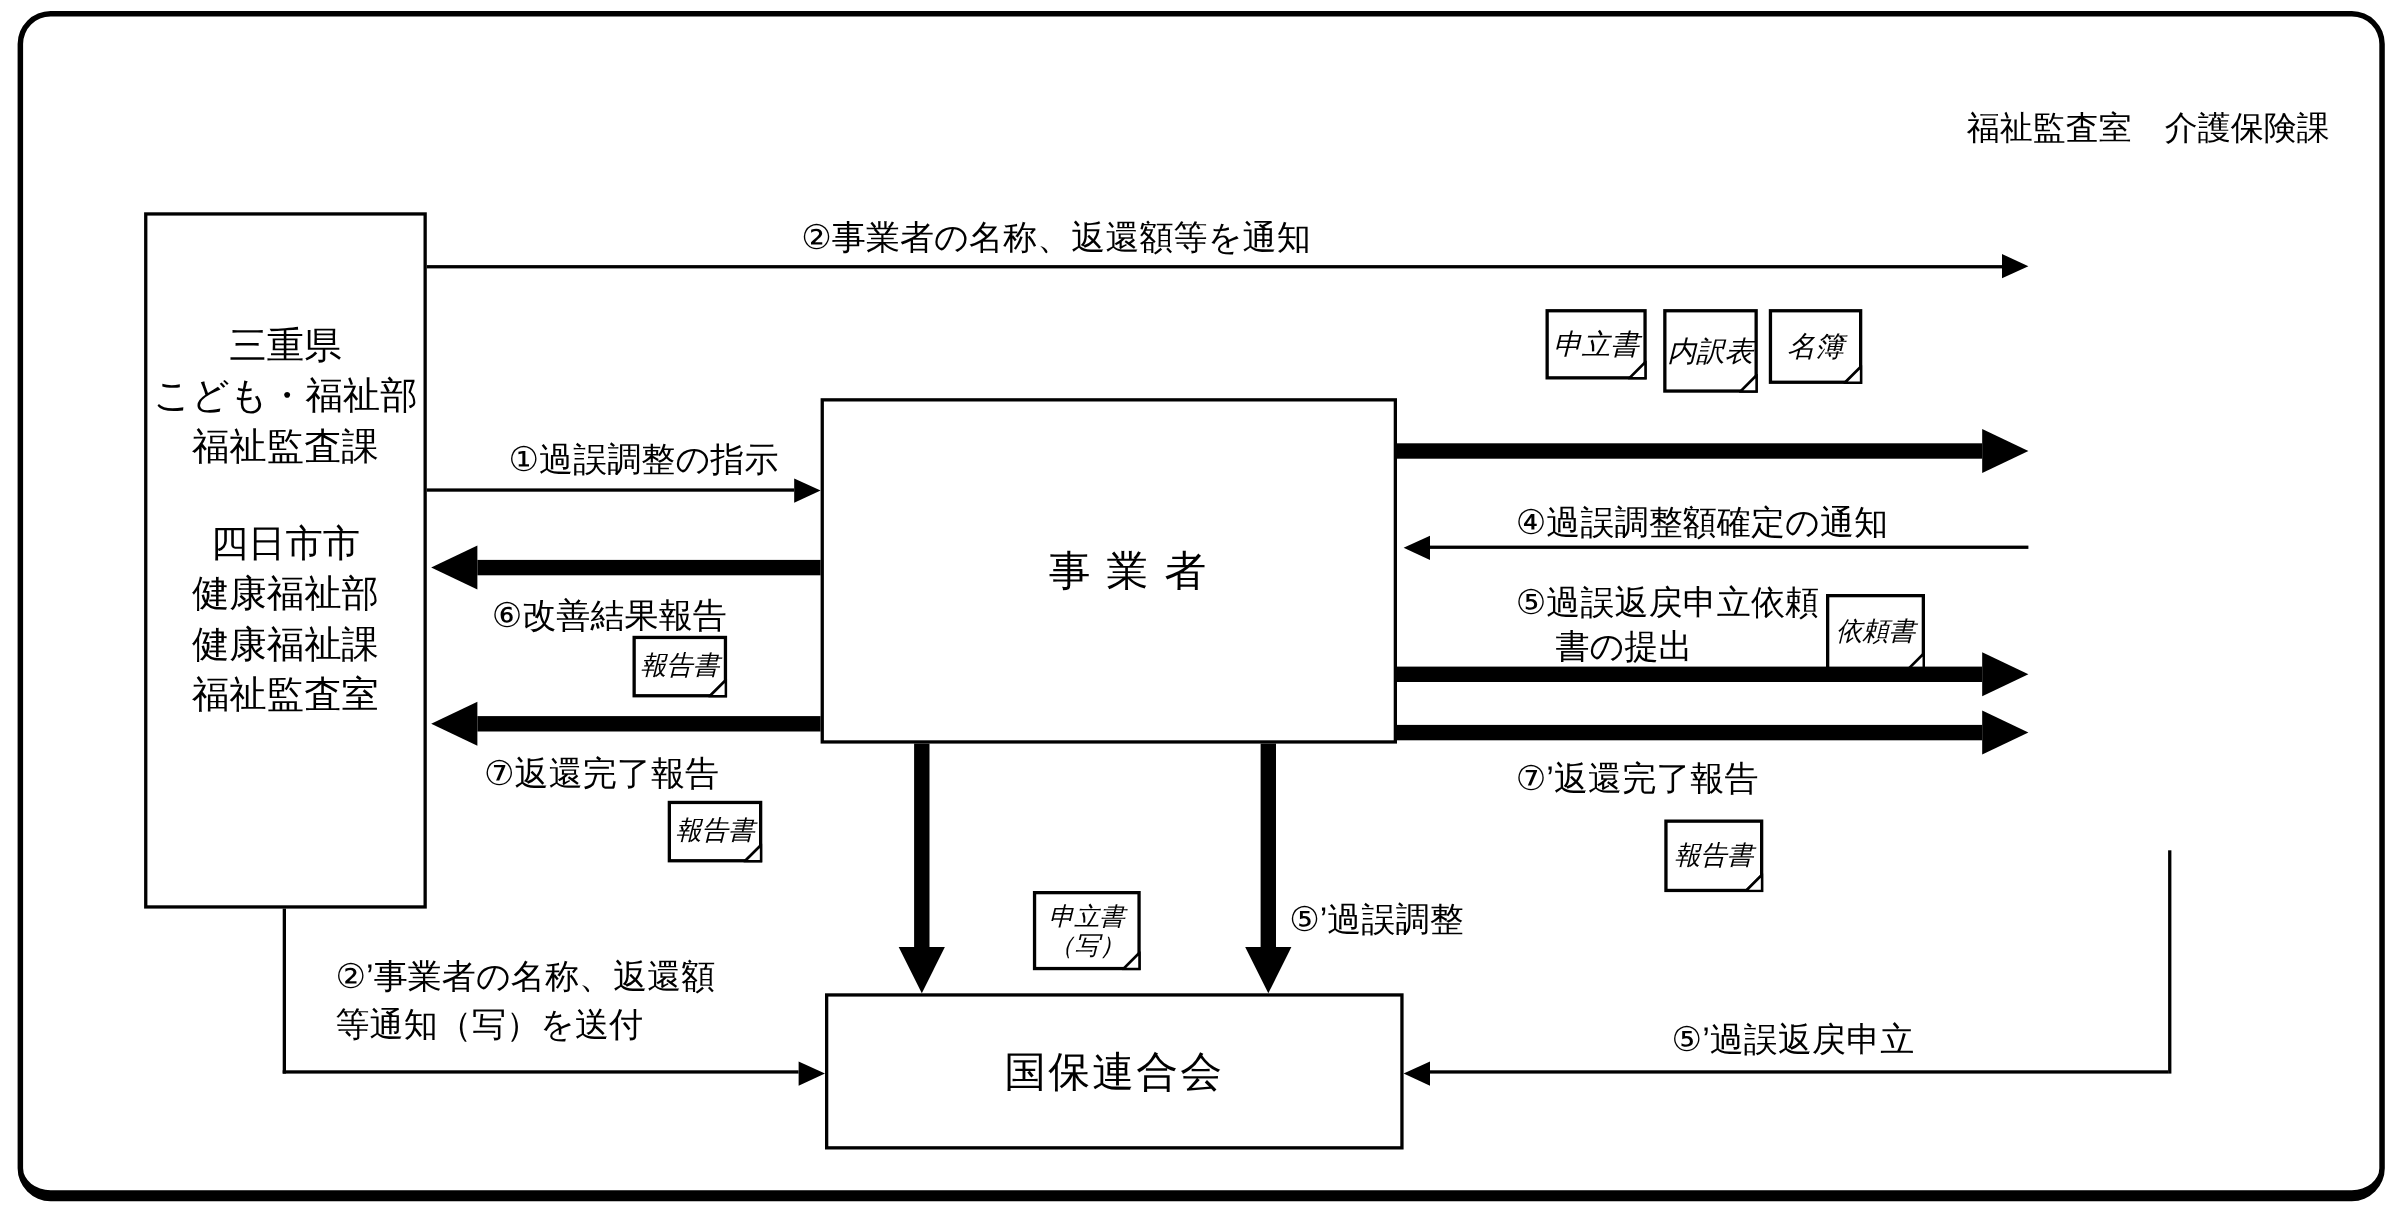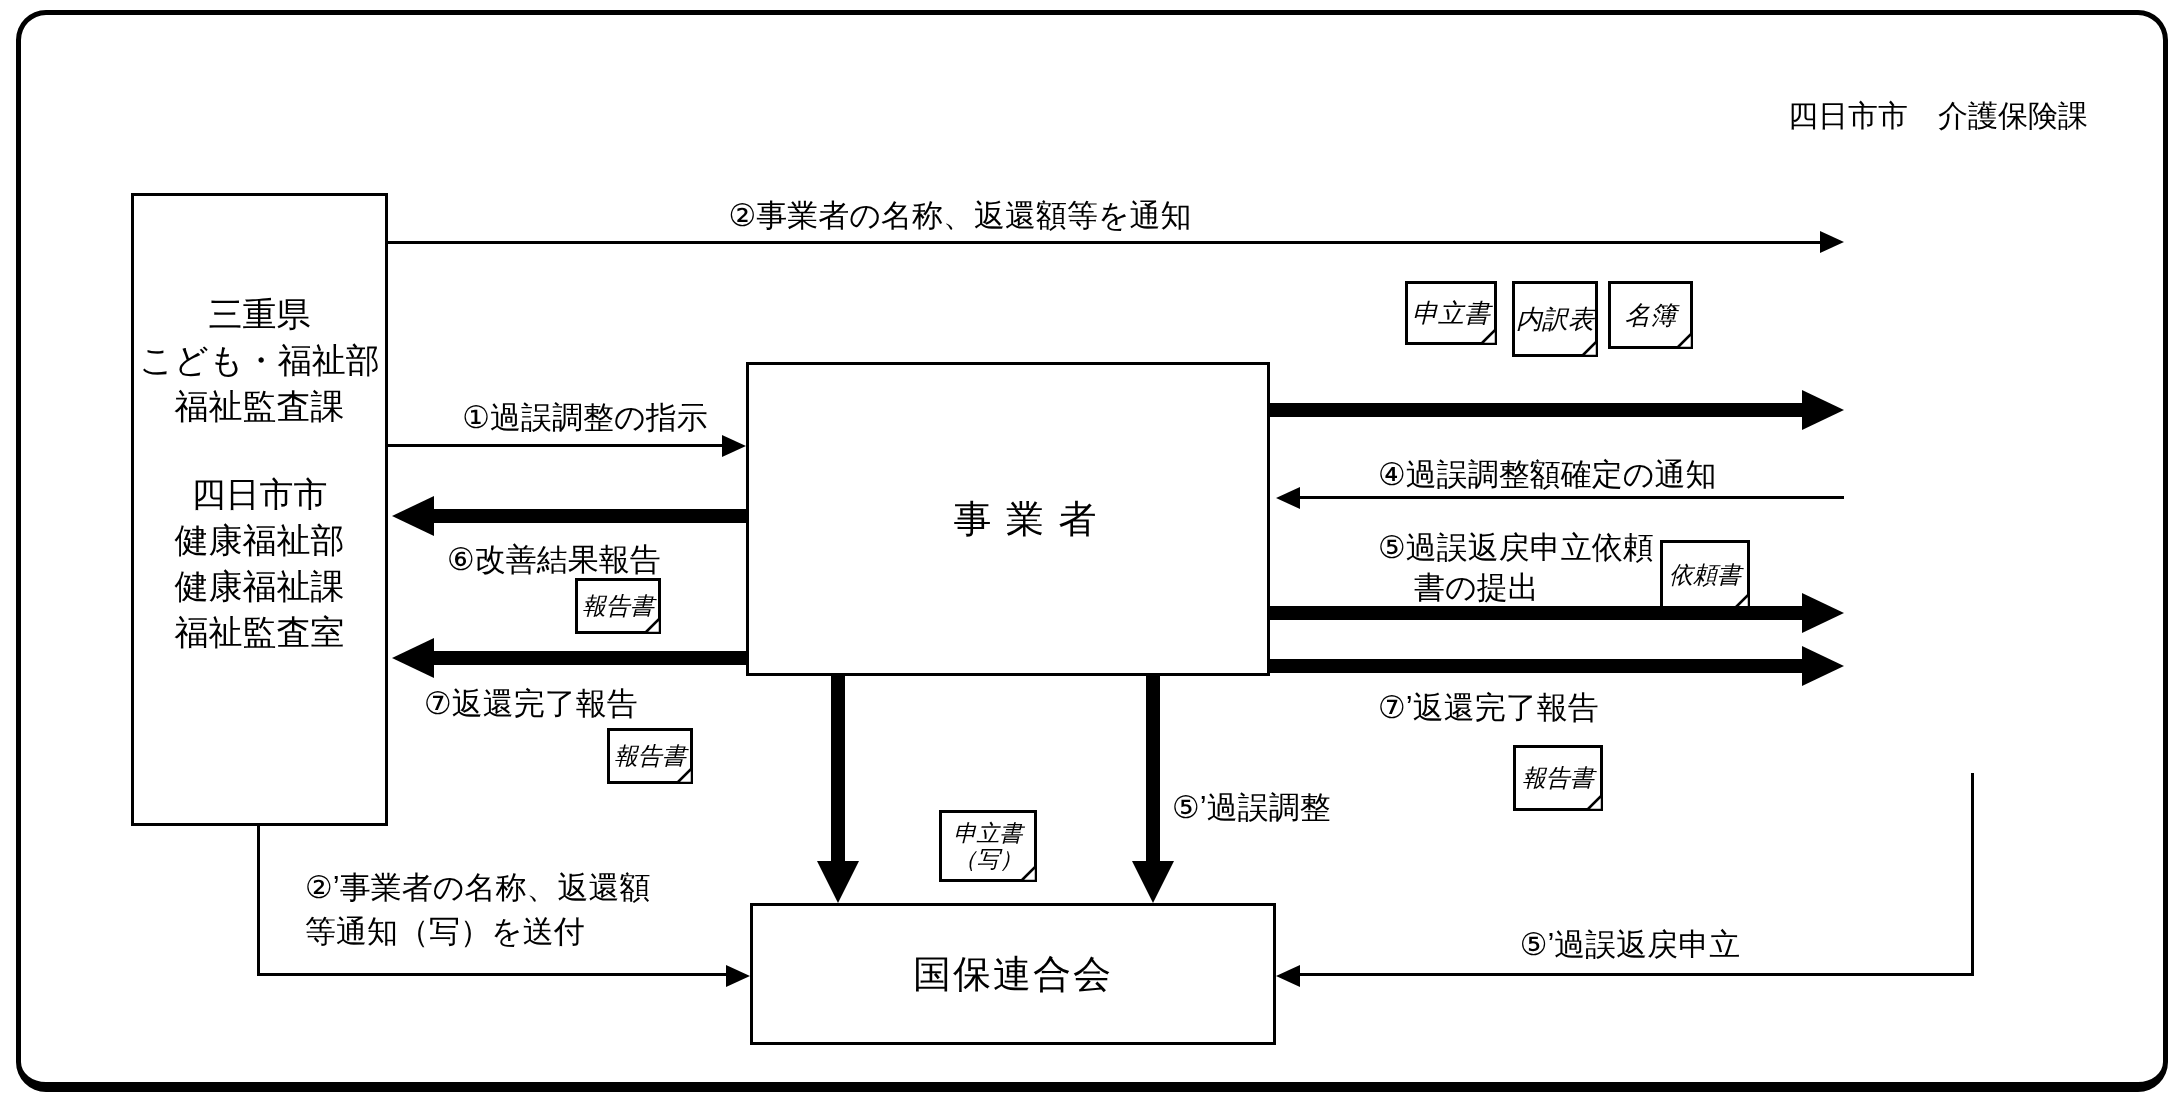--- a/index.html
+++ b/index.html
@@ -40,21 +40,21 @@
   .credit{font-size:30px;white-space:nowrap;}
   .indent2{padding-left:36px;}
 </style>
 </head>
 <body>
 
 <div id="canvas">
 
   <div class="abs border-frame"></div>
 
-  <div class="abs credit" style="left:1788px;top:96px;">四日市市　介護保険課</div>
+  <div class="abs credit" style="left:1788px;top:96px;">福祉監査室　介護保険課</div>
 
   <div class="abs node" style="left:131px;top:193px;width:257px;height:633px;">
     <div class="abs org-lines" style="top:95px;">
       <div>三重県</div>
       <div>こども・福祉部</div>
       <div>福祉監査課</div>
     </div>
     <div class="abs org-lines" style="top:275px;">
       <div>四日市市</div>
       <div>健康福祉部</div>
@@ -134,41 +134,41 @@
   <div class="abs lbl" style="left:447px;top:540px;">⑥改善結果報告</div>
   <div class="abs doc small" style="left:575px;top:578px;width:86px;height:56px;">
     <span>報告書</span>
     <svg class="fold" viewBox="0 0 17 17">
         <path d="M1 16 L16 1 L16 16 Z" fill="#fff" stroke="#000" stroke-width="2.5"></path>
       </svg>
   </div>
 
   <div class="abs th-l" style="left:392px;top:638px;"></div>
   <div class="abs bar" style="left:434px;top:651px;width:312px;height:14px;"></div>
-  <div class="abs lbl" style="left:424px;top:684px;">⑦返還完了報告</div>
+  <div class="abs lbl" style="left:440px;top:684px;">⑦返還完了報告</div>
   <div class="abs doc small" style="left:607px;top:728px;width:86px;height:56px;">
     <span>報告書</span>
     <svg class="fold" viewBox="0 0 17 17">
         <path d="M1 16 L16 1 L16 16 Z" fill="#fff" stroke="#000" stroke-width="2.5"></path>
       </svg>
   </div>
 
   <div class="abs bar" style="left:831px;top:676px;width:14px;height:189px;"></div>
   <div class="abs th-d" style="left:817px;top:861px;"></div>
   <div class="abs doc two-line flex-col" style="left:939px;top:810px;width:98px;height:72px;">
     <div>申立書</div>
     <div>（写）</div>
     <svg class="fold" viewBox="0 0 17 17">
         <path d="M1 16 L16 1 L16 16 Z" fill="#fff" stroke="#000" stroke-width="2.5"></path>
       </svg>
   </div>
 
   <div class="abs bar" style="left:1146px;top:676px;width:14px;height:189px;"></div>
   <div class="abs th-d" style="left:1132px;top:861px;"></div>
-  <div class="abs lbl" style="left:1172px;top:788px;text-align:center;">⑤’過誤調整</div>
+  <div class="abs lbl" style="left:1172px;top:816px;text-align:center;">⑤’過誤調整</div>
 
   <div class="abs bar" style="left:257px;top:826px;width:3px;height:150px;"></div>
   <div class="abs bar" style="left:257px;top:973px;width:469px;height:3px;"></div>
   <div class="abs tn-r" style="left:726px;top:965px;"></div>
   <div class="abs lbl" style="left:305px;top:866px;line-height:44px;">
     <div>②’事業者の名称、返還額</div>
     <div>等通知（写）を送付</div>
   </div>
 
   <div class="abs bar" style="left:1971px;top:773px;width:3px;height:203px;"></div>

